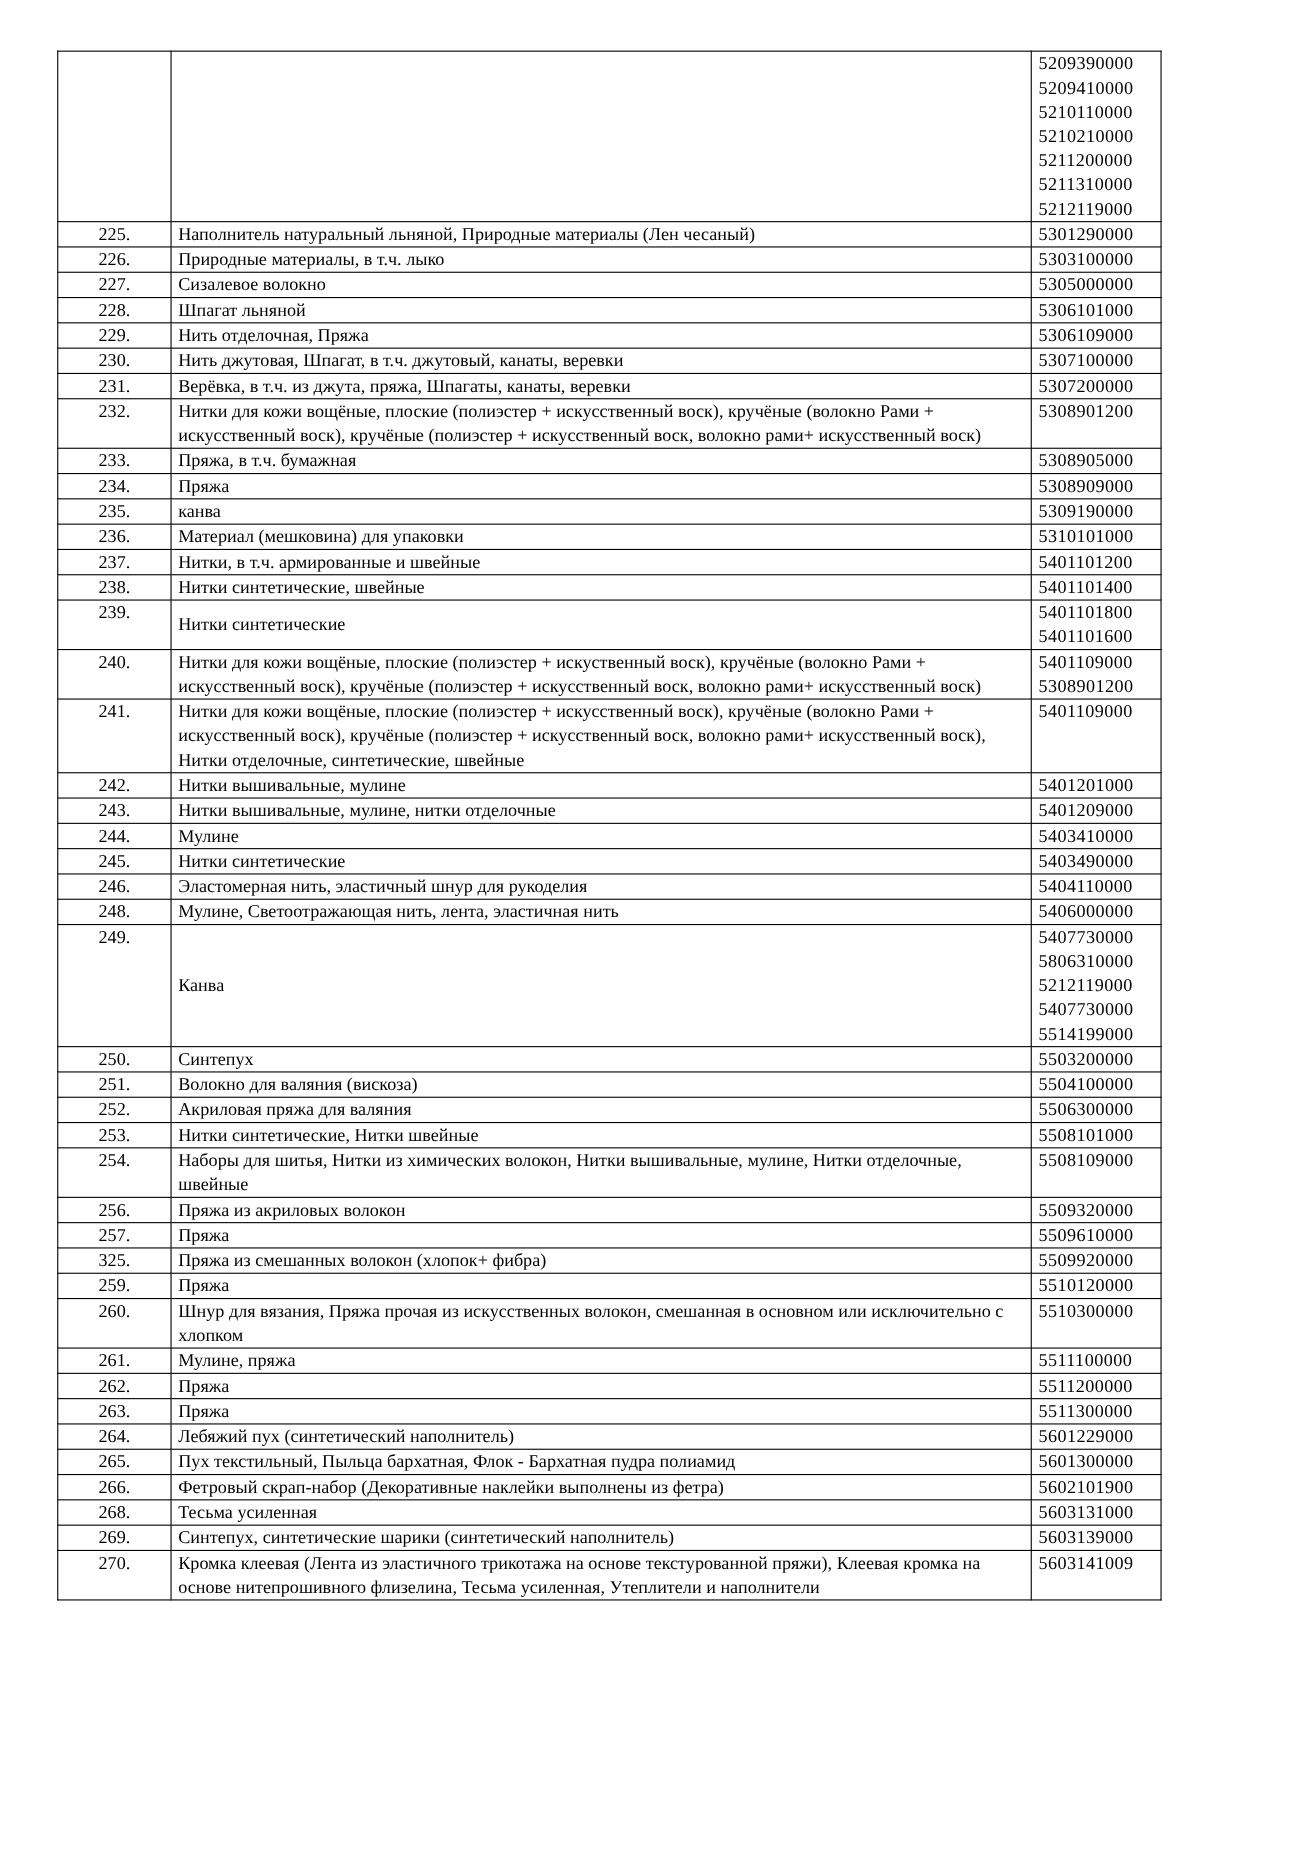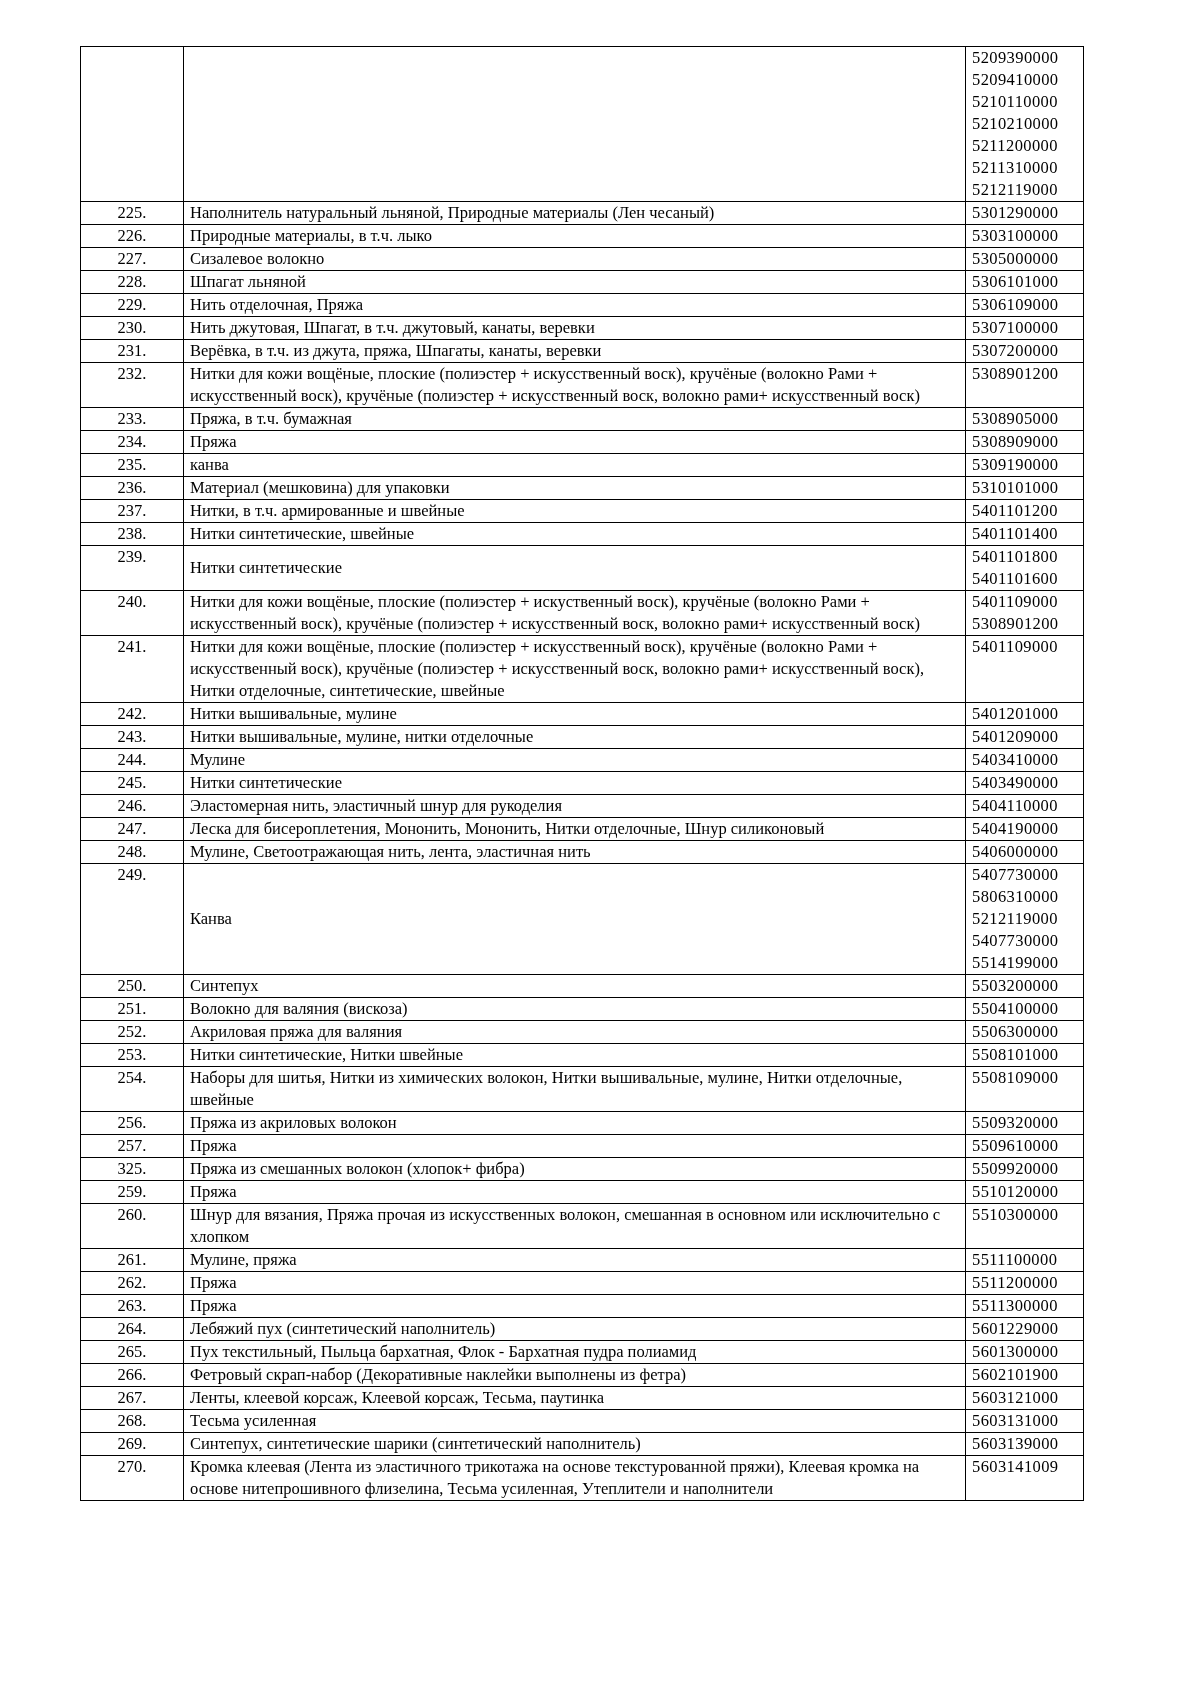--- a/index.html
+++ b/index.html
@@ -1,18 +1,18 @@
 <!DOCTYPE html>
 <html><head>
 <meta charset="utf-8">
 <style>
   html, body { margin: 0; padding: 0; background: #ffffff; }
   body { width: 1191px; height: 1685px; position: relative; font-family: "Liberation Serif", "DejaVu Serif", serif; color: #000; }
   table.doc {
-    position: absolute; left: 80px; top: 46px; width: 1004px;
+    position: absolute; left: 52px; top: 46px; width: 1004px;
     border-collapse: collapse; table-layout: fixed;
     font-size: 16.5px; line-height: 22px;
   }
   table.doc td { border: 1px solid #000; padding: 0 6px; vertical-align: top; }
   col.c-num { width: 103px; }
   col.c-code { width: 118px; }
   td.num { text-align: center; padding-right: 22px; margin-top: 38px; }
   td.desc { padding-left: 10px; }
   td.code { padding-left: 8px; vertical-align: middle; letter-spacing: 0.4px; }
   td.desc.mid { vertical-align: middle; }
@@ -191,27 +191,20 @@
         </td>
       </tr>
       <tr>
         <td class="num">246.</td>
         <td class="desc">Эластомерная нить, эластичный шнур для рукоделия</td>
         <td class="code">
           <span class="code-line">5404110000</span>
         </td>
       </tr>
       <tr>
-        <td class="num">247.</td>
-        <td class="desc">Леска для бисероплетения, Мононить, Мононить, Нитки отделочные, Шнур силиконовый</td>
-        <td class="code">
-          <span class="code-line">5404190000</span>
-        </td>
-      </tr>
-      <tr>
         <td class="num">248.</td>
         <td class="desc">Мулине, Светоотражающая нить, лента, эластичная нить</td>
         <td class="code">
           <span class="code-line">5406000000</span>
         </td>
       </tr>
       <tr>
         <td class="num">249.</td>
         <td class="desc mid">Канва</td>
         <td class="code">
@@ -328,27 +321,20 @@
         </td>
       </tr>
       <tr>
         <td class="num">266.</td>
         <td class="desc">Фетровый скрап-набор (Декоративные наклейки выполнены из фетра)</td>
         <td class="code">
           <span class="code-line">5602101900</span>
         </td>
       </tr>
       <tr>
-        <td class="num">267.</td>
-        <td class="desc">Ленты, клеевой корсаж, Клеевой корсаж, Тесьма, паутинка</td>
-        <td class="code">
-          <span class="code-line">5603121000</span>
-        </td>
-      </tr>
-      <tr>
         <td class="num">268.</td>
         <td class="desc">Тесьма усиленная</td>
         <td class="code">
           <span class="code-line">5603131000</span>
         </td>
       </tr>
       <tr>
         <td class="num">269.</td>
         <td class="desc">Синтепух, синтетические шарики (синтетический наполнитель)</td>
         <td class="code">

